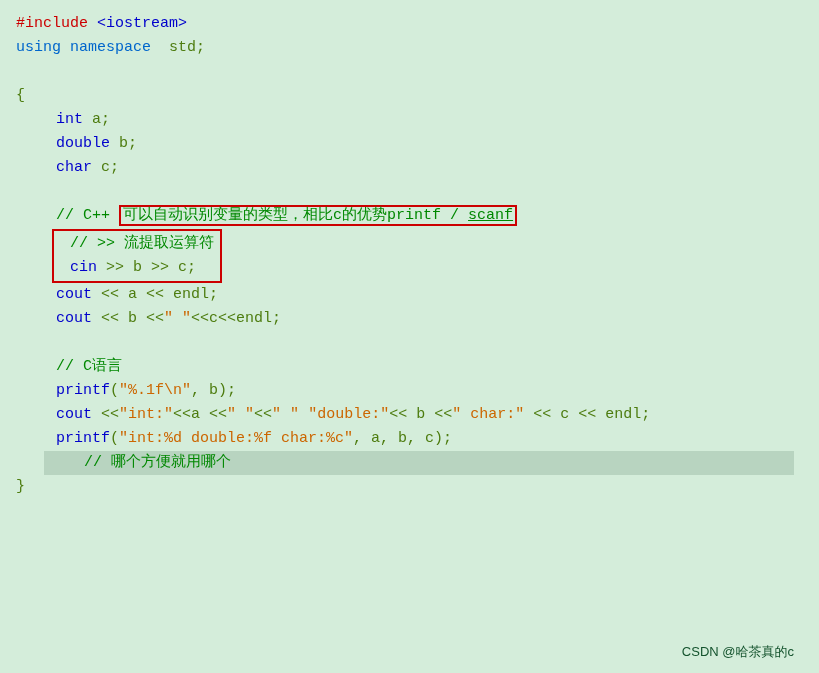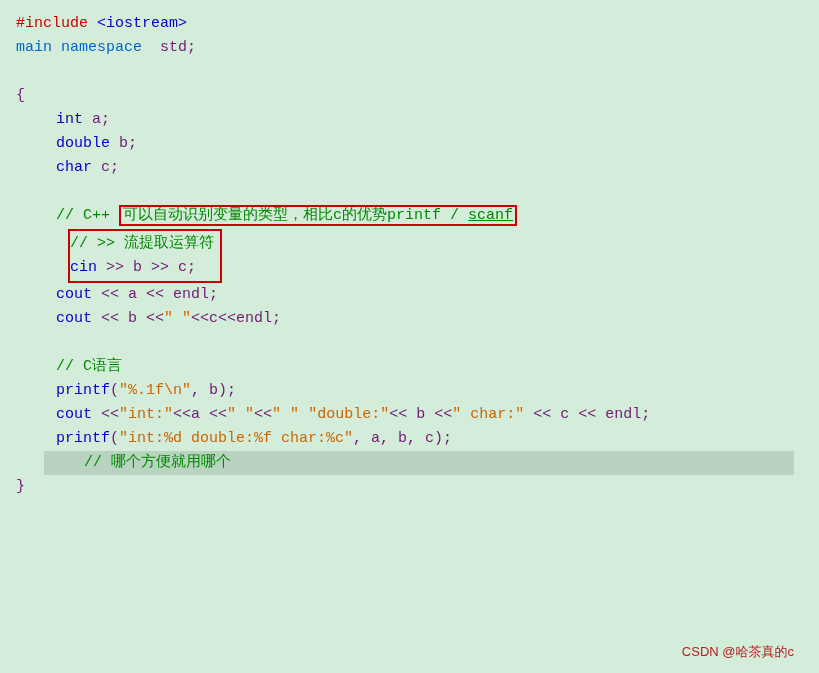--- a/index.html
+++ b/index.html
@@ -30,44 +30,44 @@
       white-space: pre;
       display: block;
     }
 
     .kw { color: #0000cc; font-weight: normal; } 
     .include-lib { color: #0000cc; } 
     .kw-blue { color: #0066cc; } 
     .comment { color: #008800; }
     .str { color: #cc6600; }
     .highlight-red { color: #cc0000; }
-    .normal { color: #701a75; }
+    .normal { color: #4d7c0f; }
     .cin-kw { color: #0000cc; }
     .cout-kw { color: #0000cc; }
     .watermark {
       position: absolute;
       bottom: 12px;
       right: 16px;
-      color: #b91c1c;
+      color: #14532d;
       font-size: 13px;
       font-family: Arial, sans-serif;
     }
 
     .indent1 { padding-left: 40px; }
   </style>
 </head>
 <body>
 
 <div class="code-container">
 
   
   <div class="code-line"><span class="highlight-red">#include</span> <span class="include-lib">&lt;iostream&gt;</span></div>
 
   
-  <div class="code-line"><span class="kw-blue">main</span> <span class="kw-blue">namespace</span> <span class="normal"> std;</span></div>
+  <div class="code-line"><span class="kw-blue">using</span> <span class="kw-blue">namespace</span> <span class="normal"> std;</span></div>
 
   
   <div class="code-line">&nbsp;</div>
 
   
 
   
   <div class="code-line"><span class="normal">{</span></div>
 
   
@@ -79,21 +79,21 @@
   
   <div class="code-line indent1"><span class="kw">char</span><span class="normal"> c;</span></div>
 
   
   <div class="code-line">&nbsp;</div>
 
   
   <div class="code-line indent1"><span class="comment">// C++ </span><span style="color:#008800; border: 2px solid #cc0000; display:inline; padding: 0 2px;">可以自动识别变量的类型，相比c的优势<span style="font-family:'Courier New', monospace;">printf</span> / <span style="font-family:'Courier New', monospace;text-decoration:underline;">scanf</span></span></div>
 
   
-  <div style="border: 2px solid #cc0000; display: inline-block; margin-left: 52px; margin-top:1px; padding: 1px 6px 1px 0;">
+  <div style="border: 2px solid #cc0000; display: inline-block; margin-left: 36px; margin-top:1px; padding: 1px 6px 1px 16px;">
     
     <div class="code-line"><span class="comment">// &gt;&gt; 流提取运算符</span></div>
     
     
     <div class="code-line"><span class="cin-kw">cin</span><span class="normal"> &gt;&gt; b &gt;&gt; c;</span></div>
   </div>
 
   
   <div class="code-line indent1"><span class="cout-kw">cout</span><span class="normal"> &lt;&lt; a &lt;&lt; endl;</span></div>
 

